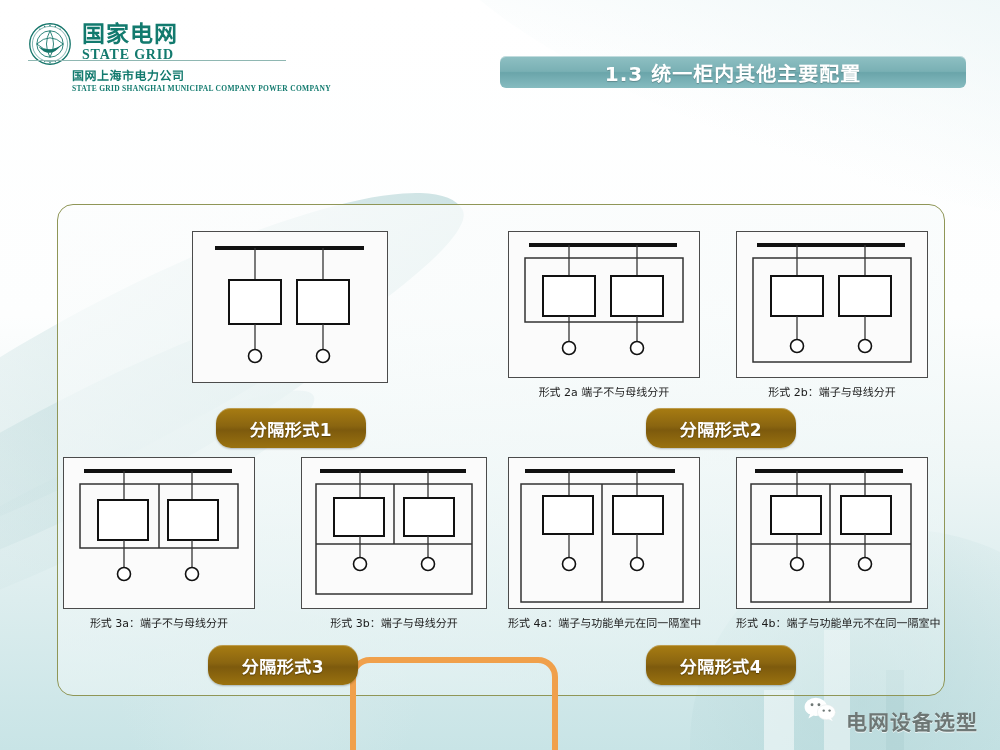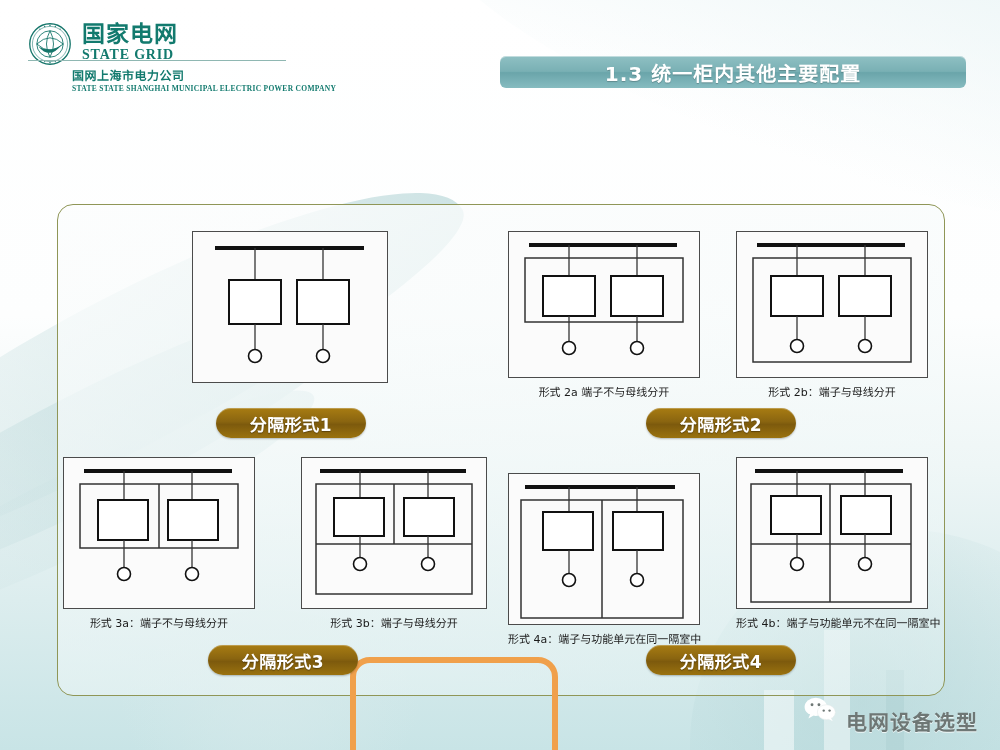--- a/index.html
+++ b/index.html
@@ -100,21 +100,21 @@
 
   
   .highlight{
     position:absolute;left:292px;top:452px;width:208px;height:157px;
     border:6px solid #f0a04b;border-radius:20px;box-sizing:border-box;
     pointer-events:none;
   }
 
   
   .pill{
-    position:absolute;height:30px;border-radius:15px;
+    position:absolute;height:40px;border-radius:15px;
     display:flex;align-items:center;justify-content:center;
     background:linear-gradient(180deg,#a87c12 0%,#8a6510 45%,#7d5a0d 55%,#9a720f 100%);
     box-shadow:0 1px 2px rgba(0,0,0,.25), inset 0 1px 0 rgba(255,255,255,.25);
   }
   .pill span{
     font-family:"DejaVu Sans","Liberation Sans",sans-serif;
     font-size:17px;font-weight:bold;color:#ffffff;letter-spacing:.5px;
     text-shadow:0 1px 1px rgba(0,0,0,.35);
   }
 
@@ -171,21 +171,21 @@
         </g>
       </svg>
       <div>
         <div class="brand-cn">国家电网</div>
         <div class="brand-en">STATE GRID</div>
       </div>
     </div>
 
     <div class="brand-rule"></div>
     <div class="sub-cn">国网上海市电力公司</div>
-    <div class="sub-en">STATE STATE SHANGHAI MUNICIPAL ELECTRIC POWER COMPANY</div>
+    <div class="sub-en">STATE GRID SHANGHAI MUNICIPAL COMPANY POWER COMPANY</div>
 
     <div class="title-bar">
       <div class="title-text">1.3 统一柜内其他主要配置</div>
     </div>
   </div>
 
 
   <div class="panel-box">
 
     <div class="fig" style="left:134px;top:26px;">
@@ -272,21 +272,21 @@
           <rect x="102" y="40" width="50" height="38" fill="#fff" stroke="#111" stroke-width="2"></rect>
           <line x1="58" y1="78" x2="58" y2="100" stroke="#333" stroke-width="1.3"></line>
           <line x1="126" y1="78" x2="126" y2="100" stroke="#333" stroke-width="1.3"></line>
           <circle cx="58" cy="106" r="6.5" fill="#fff" stroke="#111" stroke-width="1.6"></circle>
           <circle cx="126" cy="106" r="6.5" fill="#fff" stroke="#111" stroke-width="1.6"></circle>
         </svg>
       </div>
       <div class="cap" style="top:157px;">形式 3b：端子与母线分开</div>
     </div>
 
-    <div class="fig" style="left:450px;top:268px;">
+    <div class="fig" style="left:450px;top:252px;">
       <div class="frame" style="width:192px;height:152px;">
         <svg class="diagram" width="189" height="149" viewBox="0 0 189 149">
           <line x1="16" y1="13" x2="166" y2="13" stroke="#111" stroke-width="4"></line>
           <line x1="60" y1="13" x2="60" y2="40" stroke="#333" stroke-width="1.3"></line>
           <line x1="128" y1="13" x2="128" y2="40" stroke="#333" stroke-width="1.3"></line>
           <rect x="12" y="26" width="162" height="118" fill="none" stroke="#333" stroke-width="1.5"></rect>
           <line x1="93" y1="26" x2="93" y2="144" stroke="#333" stroke-width="1.5"></line>
           <rect x="34" y="38" width="50" height="38" fill="#fff" stroke="#111" stroke-width="2"></rect>
           <rect x="104" y="38" width="50" height="38" fill="#fff" stroke="#111" stroke-width="2"></rect>
           <line x1="60" y1="76" x2="60" y2="100" stroke="#333" stroke-width="1.3"></line>

